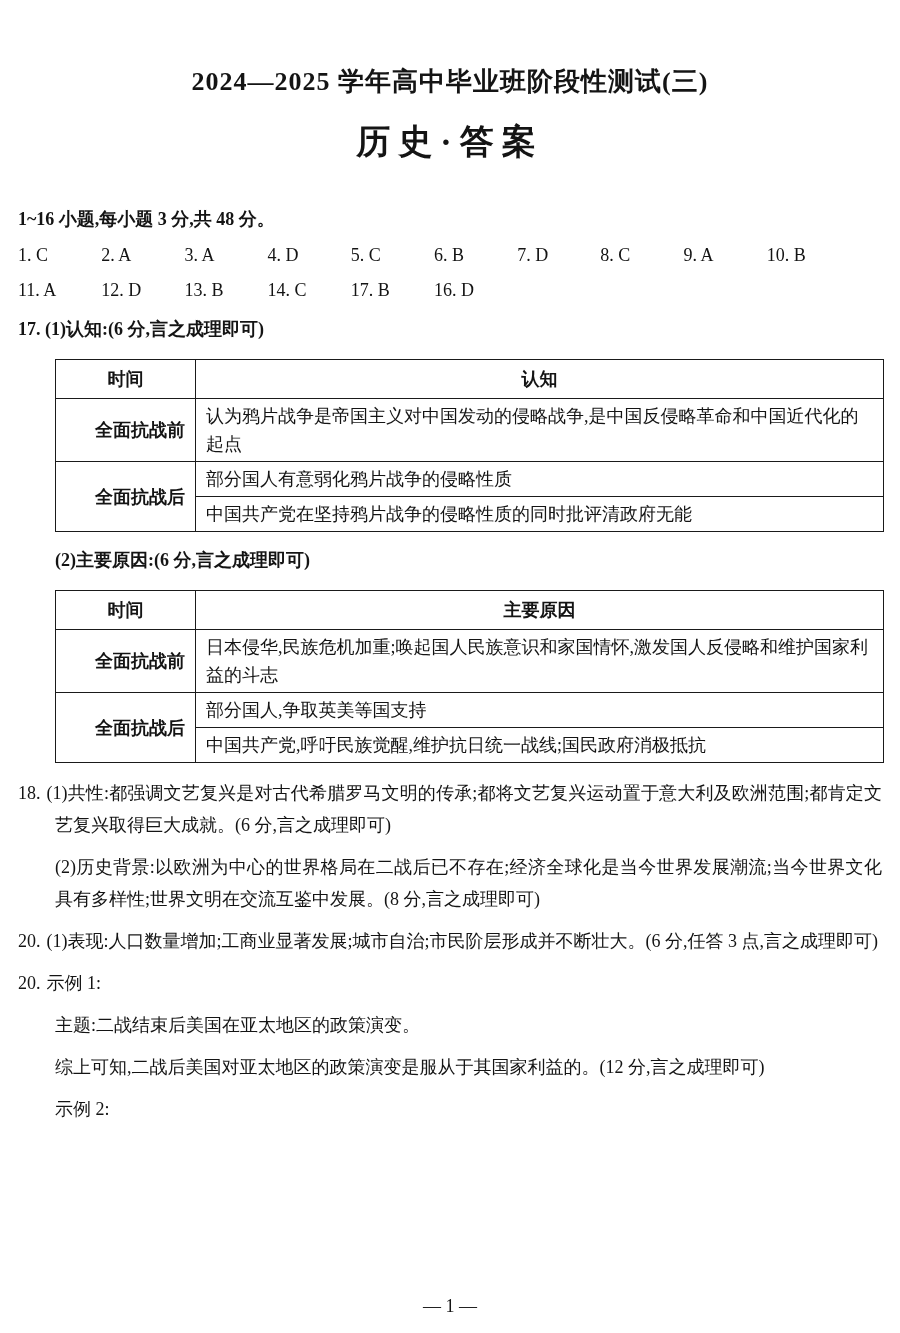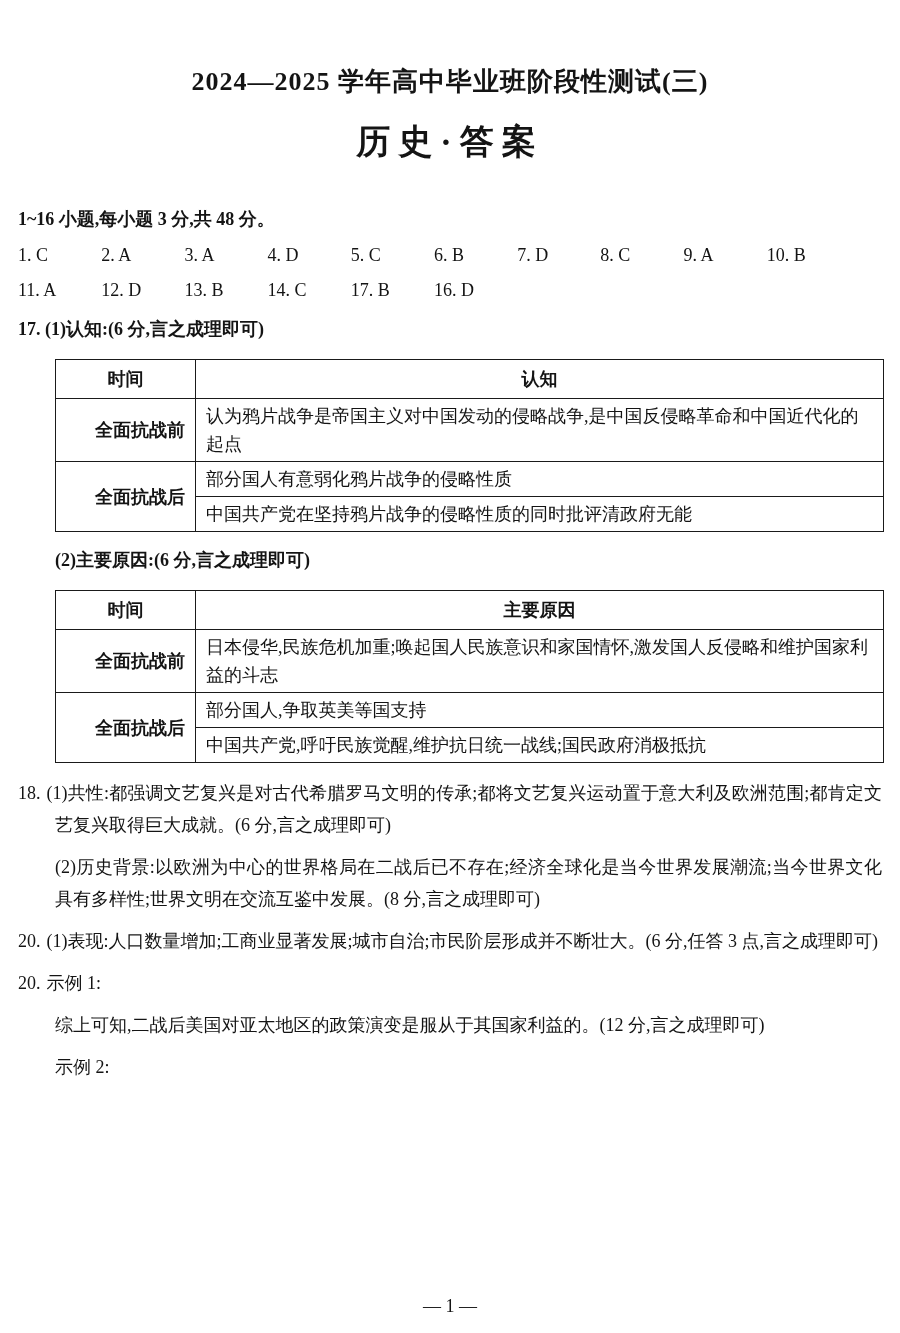--- a/index.html
+++ b/index.html
@@ -140,20 +140,23 @@
   </div>
 
   <div class="q hang">
     <span class="qnum">20.</span><span>(1)表现:人口数量增加;工商业显著发展;城市自治;市民阶层形成并不断壮大。(6 分,任答 3 点,言之成理即可)</span>
   </div>
 
   <div class="q hang">
     <span class="qnum">20.</span><span>示例 1:</span>
   </div>
   <div class="q sub">
+    <span>主题:二战结束后美国在亚太地区的政策演变。</span>
+  </div>
+  <div class="q sub">
     <span>综上可知,二战后美国对亚太地区的政策演变是服从于其国家利益的。(12 分,言之成理即可)</span>
   </div>
   <div class="q sub">
     <span>示例 2:</span>
   </div>
 
   <div class="footer">— 1 —</div>
 
 </div>
 

